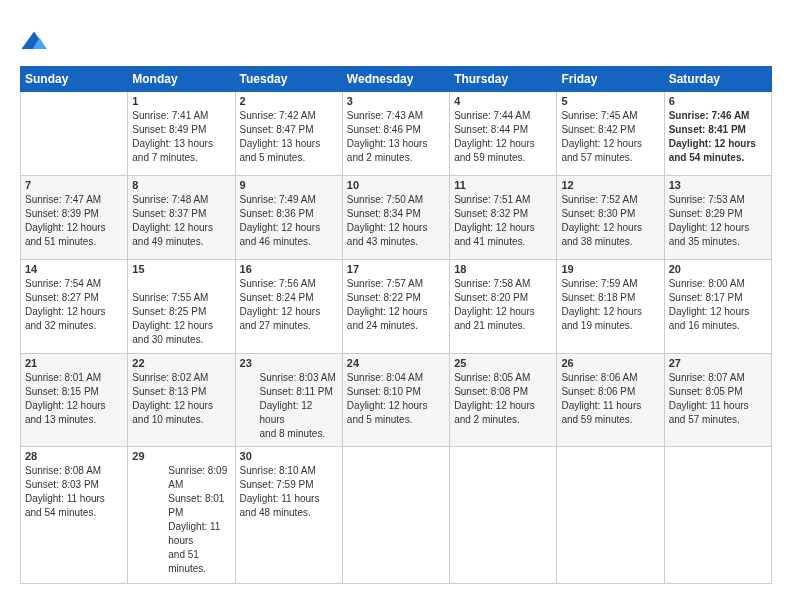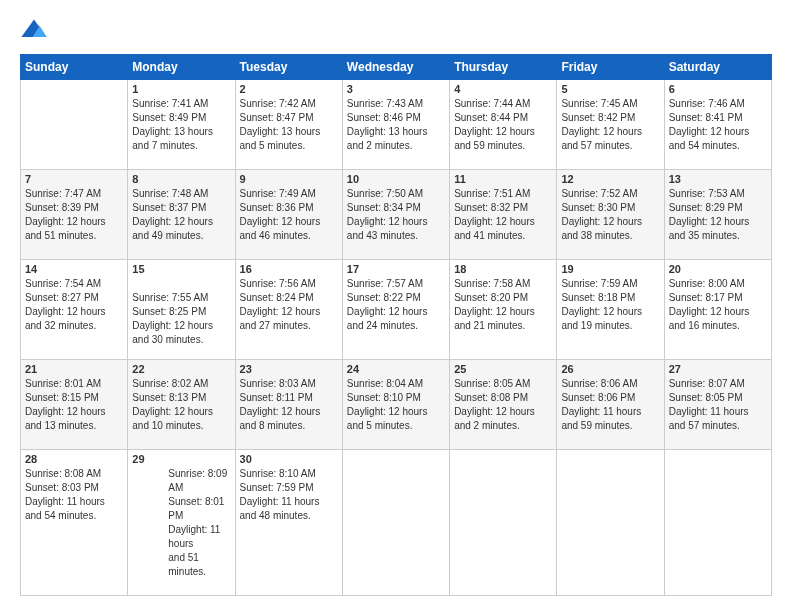--- a/index.html
+++ b/index.html
@@ -6,21 +6,21 @@
     body {
       width: 792px;
       height: 612px;
       font-family: Arial, sans-serif;
       background: #fff;
       overflow: hidden;
     }
     .page {
       width: 792px;
       height: 612px;
-      padding: 16px 20px;
+      padding: 28px 20px;
       display: flex;
       flex-direction: column;
     }
     .header {
       display: flex;
       justify-content: space-between;
       align-items: flex-start;
       margin-bottom: 10px;
     }
     .logo {
@@ -162,21 +162,21 @@
           </td>
           <td>
             <span class="day-num">5</span>
             <div class="day-info" style="white-space: pre-line;">Sunrise: 7:45 AM
 Sunset: 8:42 PM
 Daylight: 12 hours
 and 57 minutes.</div>
           </td>
           <td>
             <span class="day-num">6</span>
-            <div class="day-info" style="white-space: pre-line;">Sunrise: 7:46 AM
+            <div class="day-info" style="white-space: pre-line; font-weight: bold;">Sunrise: 7:46 AM
 Sunset: 8:41 PM
 Daylight: 12 hours
 and 54 minutes.</div>
           </td>
         </tr>
         <tr>
           <td>
             <span class="day-num">7</span>
             <div class="day-info" style="white-space: pre-line;">Sunrise: 7:47 AM
 Sunset: 8:39 PM
@@ -287,21 +287,21 @@
           </td>
           <td>
             <span class="day-num">22</span>
             <div class="day-info" style="white-space: pre-line;">Sunrise: 8:02 AM
 Sunset: 8:13 PM
 Daylight: 12 hours
 and 10 minutes.</div>
           </td>
           <td>
             <span class="day-num">23</span>
-            <div class="day-info" style="white-space: pre-line;">Sunrise: 8:03 AM
+            <div class="day-info" style="white-space: pre-line; margin-left: 20px;">Sunrise: 8:03 AM
 Sunset: 8:11 PM
 Daylight: 12 hours
 and 8 minutes.</div>
           </td>
           <td>
             <span class="day-num">24</span>
             <div class="day-info" style="white-space: pre-line;">Sunrise: 8:04 AM
 Sunset: 8:10 PM
 Daylight: 12 hours
 and 5 minutes.</div>

